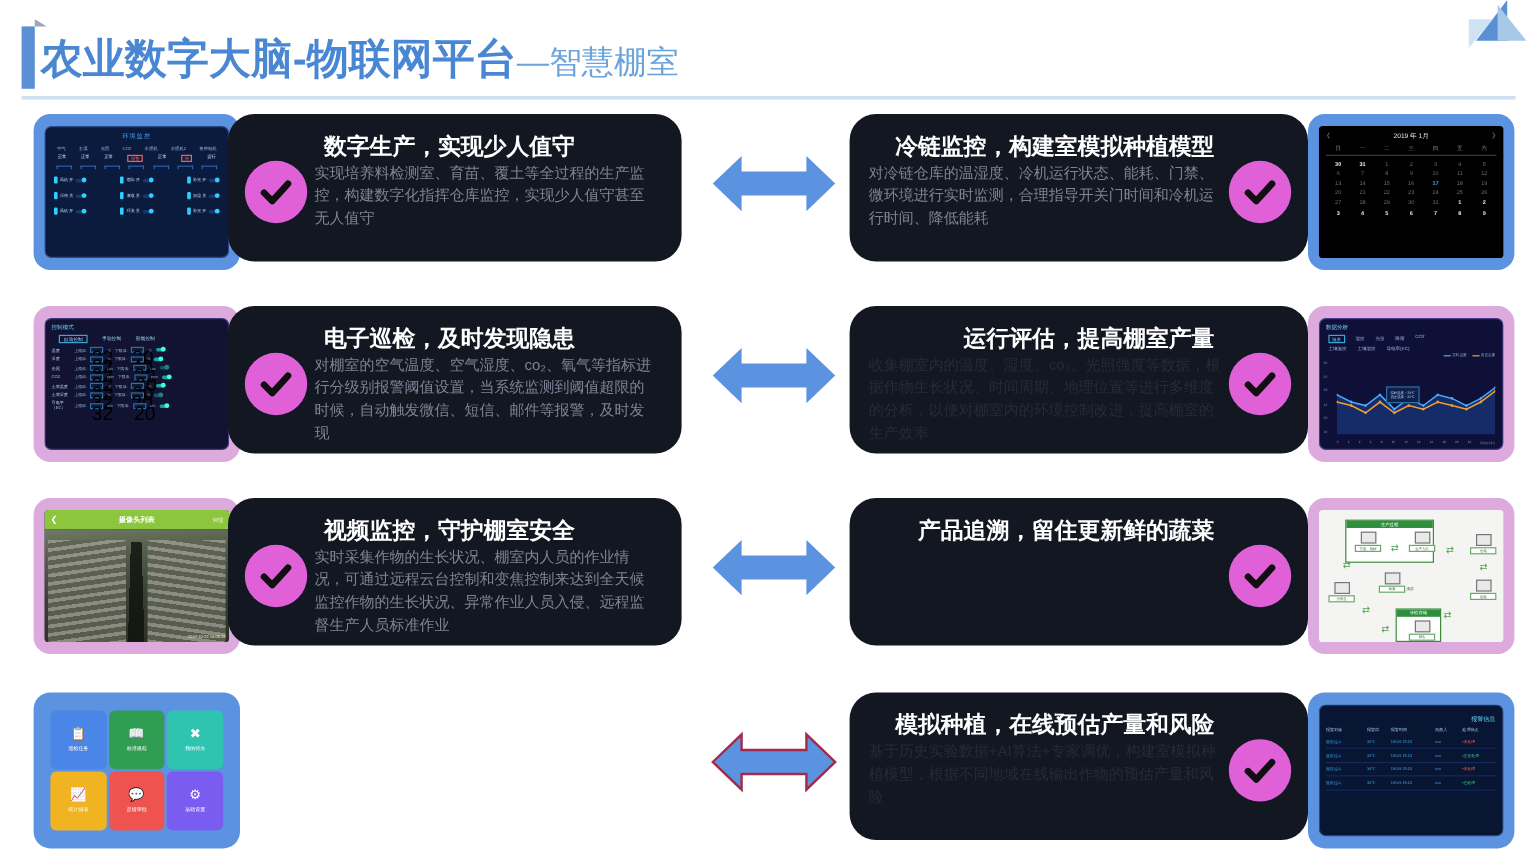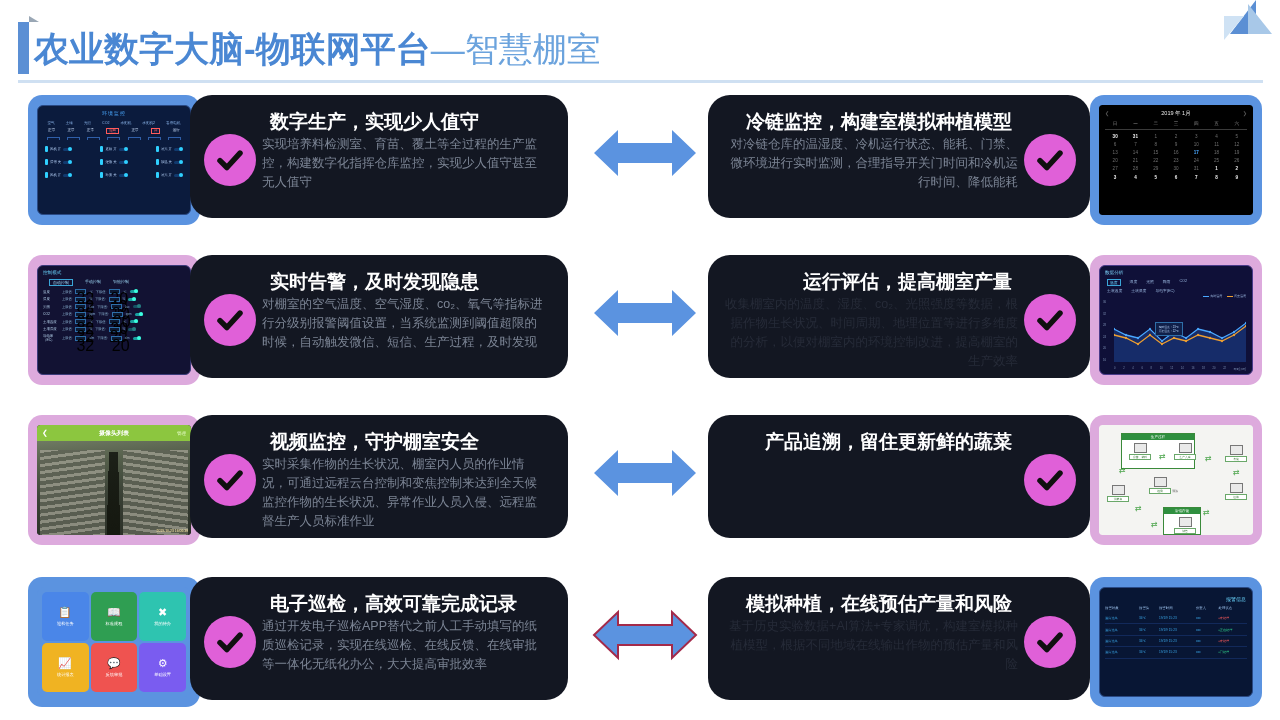--- a/index.html
+++ b/index.html
@@ -18,21 +18,21 @@
   }
   .hdr-bar:after {
     content:""; position:absolute; left:11px; top:-6px;
     border-left: 10px solid #9aa7b5; border-top: 6px solid transparent;
   }
   .hdr-title {
     position: absolute; left: 34px; top: 26px;
     font-size: 35px; font-weight: 700; color: #4a87d3;
     letter-spacing: 0px; white-space: nowrap;
   }
-  .hdr-sub { font-size: 34px; font-weight: 400; color: #6ba3dd; }
+  .hdr-sub { font-size: 27px; font-weight: 400; color: #6ba3dd; }
   .hdr-rule {
     position: absolute; left: 18px; top: 80px; width: 1245px; height: 3px;
     background: #cfe0f2;
   }
 
   
   .corner { position:absolute; right:0; top:0; width:86px; height:56px; overflow:hidden;}
   .corner i { position:absolute; display:block; }
   .c1 { left:36px; top:0; width:0;height:0; border-left:26px solid transparent; border-bottom:34px solid #5b8fd4;}
   .c2 { left:54px; top:4px; width:0;height:0; border-right:24px solid transparent; border-bottom:30px solid #a8c8e8;}
@@ -74,21 +74,21 @@
     position: absolute; top: 14px; font-size: 19px; font-weight: 700;
     color: #ffffff; white-space: nowrap;
   }
   .cbody {
     position: absolute; font-size: 12.5px; line-height: 19px;
     color: #262b38;
   }
   .card.left  .ctitle { left: 80px; }
   .card.left  .cbody  { left: 72px; right: 24px; top: 40px; text-align: left; }
   .card.right .ctitle { right: 78px; text-align: right; }
-  .card.right .cbody  { right: 72px; left: 16px; top: 40px; text-align: right; }
+  .card.right .cbody  { right: 72px; left: 16px; top: 40px; text-align: left; }
   .bright .cbody { color: #7b8494; }
 
   
   .arrow { position: absolute; left: 592px; top: 32px; width: 106px; height: 62px; }
   .arrow svg { width: 106px; height: 62px; display:block; }
 
   
   
   .iot { width:100%; height:100%; background:#0b1b3d; position:relative;
          border:1px solid #2a4a85; border-radius:6px; }
@@ -440,22 +440,22 @@
               </div>
             </div>
           </div>
         </div>
         <div class="card left bright">
           <div class="tick l">
             <svg viewBox="0 0 24 24">
               <path d="M4 12.5 L9.5 18 L20 6.5" fill="none" stroke="#101010" stroke-width="4.4" stroke-linecap="round" stroke-linejoin="round"></path>
             </svg>
           </div>
-          <div class="ctitle">实时告警，及时发现隐患</div>
-          <div class="cbody">对棚室的空气温度、空气湿度、co₂、氧气等指标进行分级别报警阈值设置，当系统监测到阈值超限的时候，自动触发微信、短信、生产过程，及时发现</div>
+          <div class="ctitle">电子巡检，及时发现隐患</div>
+          <div class="cbody">对棚室的空气温度、空气湿度、co₂、氧气等指标进行分级别报警阈值设置，当系统监测到阈值超限的时候，自动触发微信、短信、邮件等报警，及时发现</div>
         </div>
         <div class="arrow">
           <svg viewBox="0 0 106 62">
             <path d="M2 31 L26 8 L26 21 L80 21 L80 8 L104 31 L80 54 L80 41 L26 41 L26 54 Z" fill="#5b93e0"></path>
           </svg>
         </div>
         <div class="card right">
           <div class="tick r">
             <svg viewBox="0 0 24 24">
               <path d="M4 12.5 L9.5 18 L20 6.5" fill="none" stroke="#101010" stroke-width="4.4" stroke-linecap="round" stroke-linejoin="round"></path>
@@ -657,29 +657,20 @@
                 <span class="ic">💬</span>
                 <span class="lb">反馈审批</span>
               </div>
               <div class="tile" style="background:#7a5cf0">
                 <span class="ic">⚙</span>
                 <span class="lb">基础设置</span>
               </div>
             </div>
           </div>
         </div>
-        <div class="card left bright">
-          <div class="tick l">
-            <svg viewBox="0 0 24 24">
-              <path d="M4 12.5 L9.5 18 L20 6.5" fill="none" stroke="#101010" stroke-width="4.4" stroke-linecap="round" stroke-linejoin="round"></path>
-            </svg>
-          </div>
-          <div class="ctitle">电子巡检，高效可靠完成记录</div>
-          <div class="cbody">通过开发电子巡检APP替代之前人工手动填写的纸质巡检记录，实现在线巡检、在线反馈、在线审批等一体化无纸化办公，大大提高审批效率</div>
-        </div>
         <div class="arrow">
           <svg viewBox="0 0 106 62">
             <path d="M2 31 L26 8 L26 21 L80 21 L80 8 L104 31 L80 54 L80 41 L26 41 L26 54 Z" fill="#5b93e0" stroke="#a32a4a" stroke-width="2"></path>
           </svg>
         </div>
         <div class="card right">
           <div class="tick r">
             <svg viewBox="0 0 24 24">
               <path d="M4 12.5 L9.5 18 L20 6.5" fill="none" stroke="#101010" stroke-width="4.4" stroke-linecap="round" stroke-linejoin="round"></path>
             </svg>

